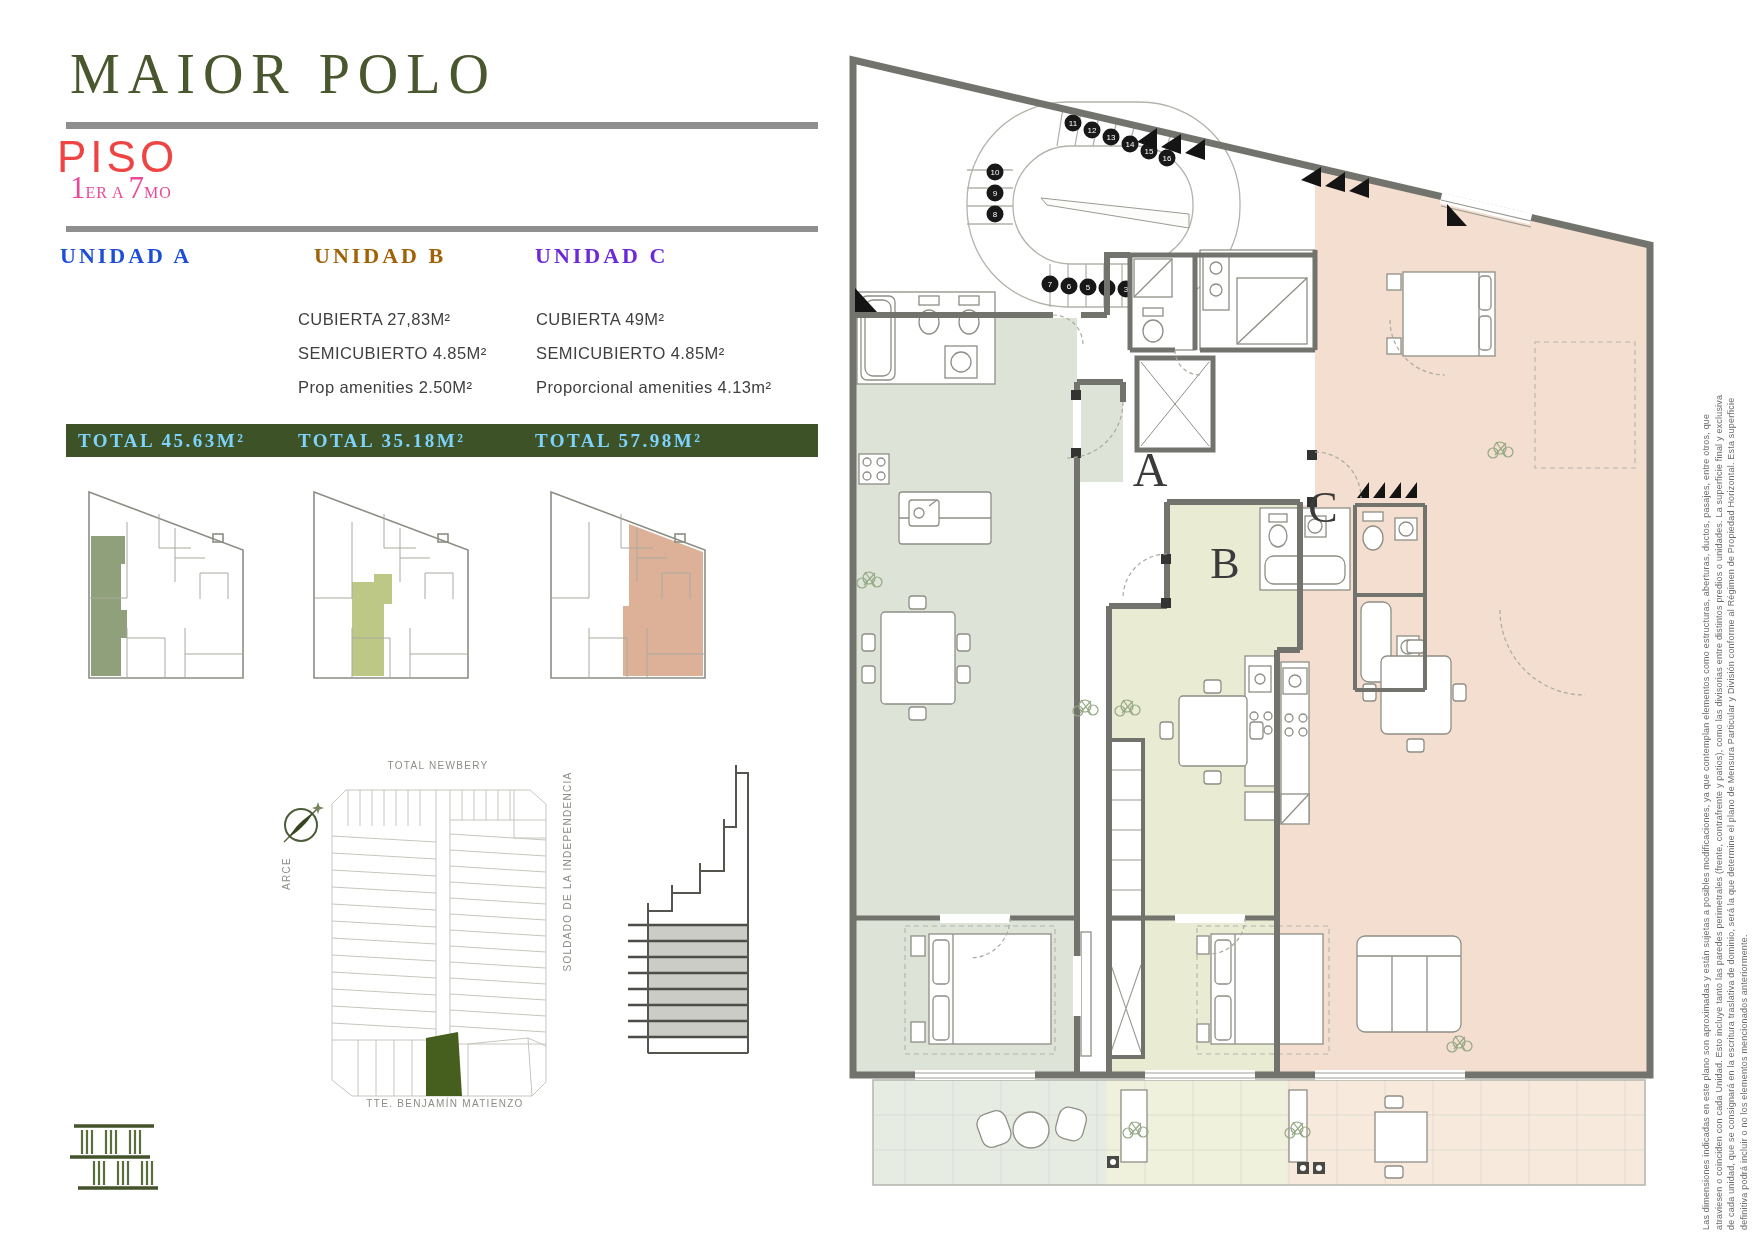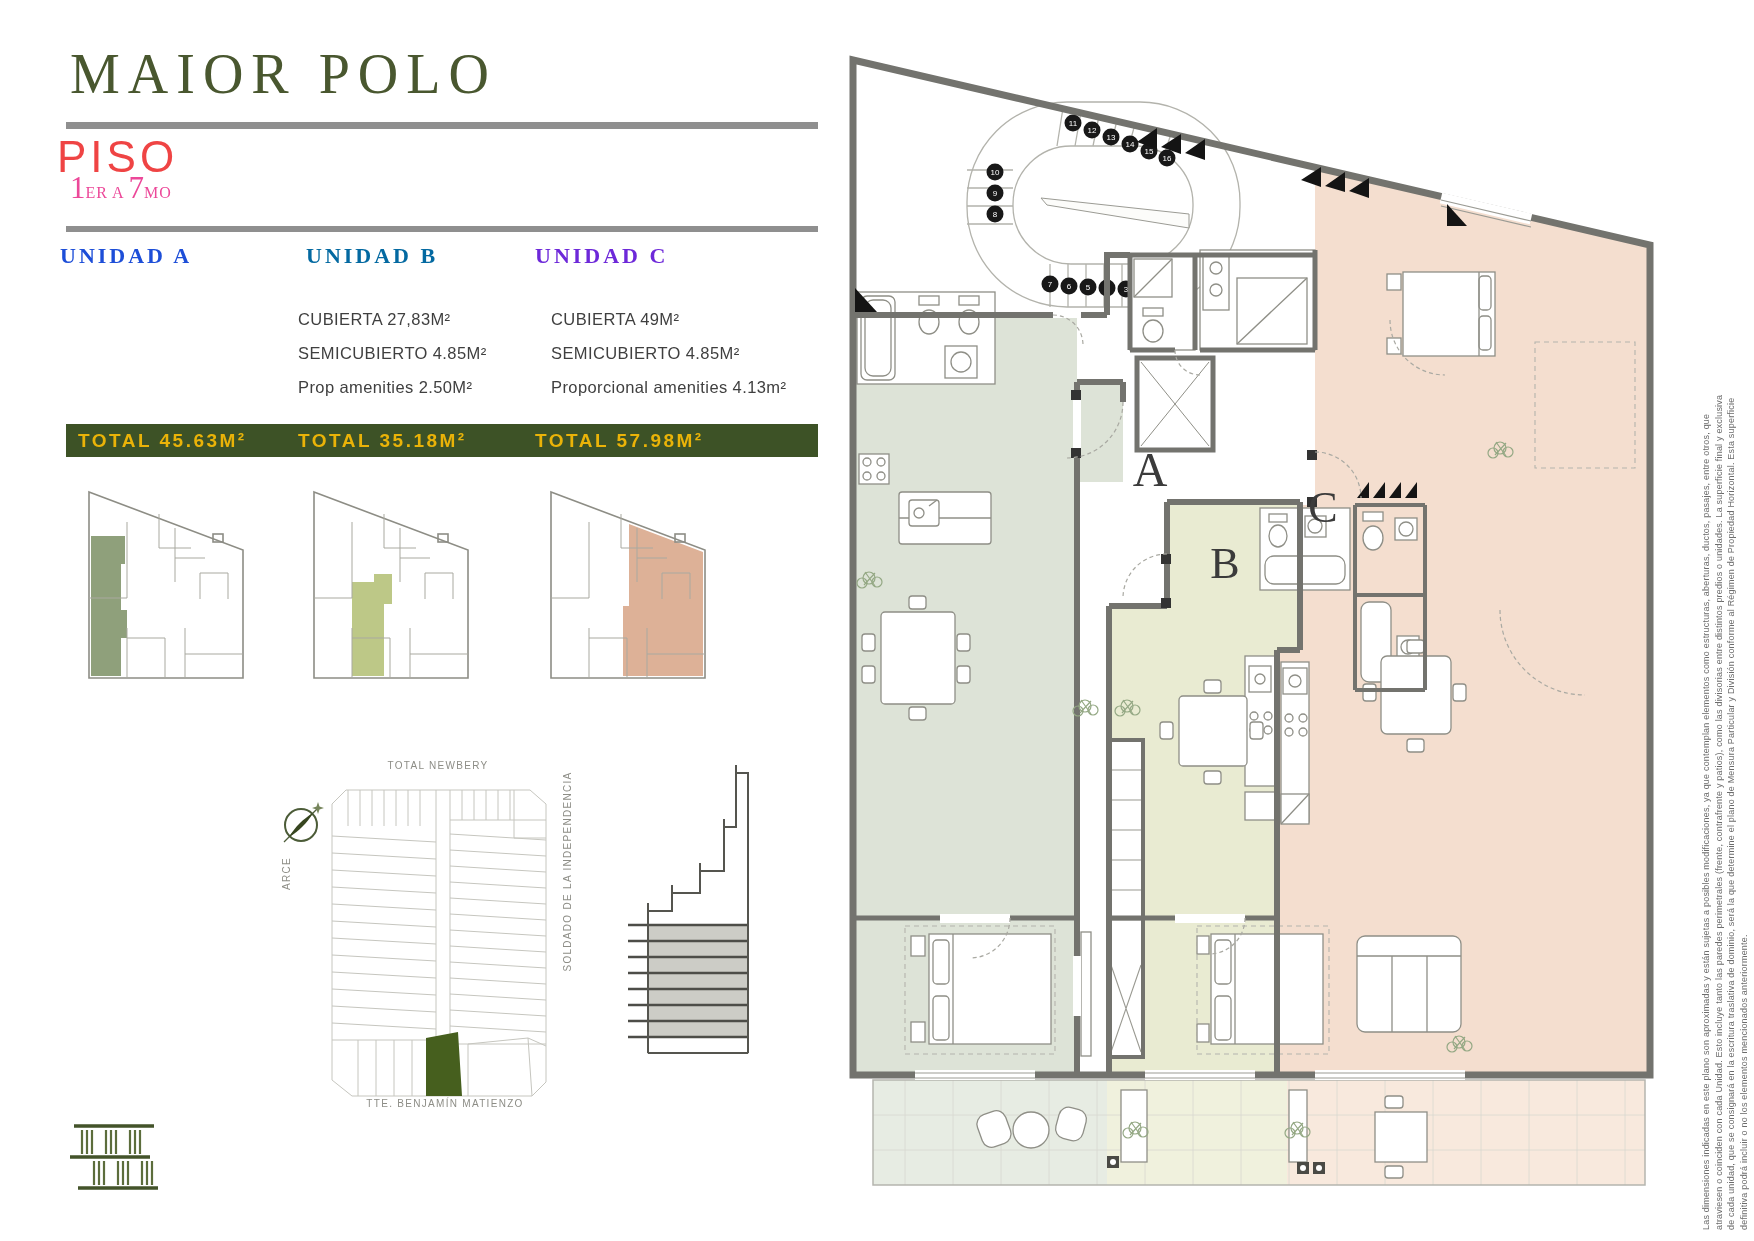--- a/index.html
+++ b/index.html
@@ -13,22 +13,22 @@
   .piso{left:57px;top:132px;font-size:44px;letter-spacing:4px;color:#ef4444;}
   .floor-range{left:70px;top:170px;font-family:"Liberation Serif",serif;color:#ec4899;}
   .fr-num{font-size:31px;}
   .fr-small{font-size:16px;letter-spacing:1px;}
   
   .unit-head{top:243px;font-family:"Liberation Serif",serif;font-weight:bold;
              font-size:22px;letter-spacing:3px;}
   .unit-rows{top:310px;width:240px;font-size:16.5px;letter-spacing:.4px;color:#3f3f3f;}
   .unit-rows div{margin-bottom:15px;white-space:nowrap;}
   .total-bar{left:66px;top:424px;width:752px;height:33px;background:#3d5226;}
-  .total-txt{position:absolute;top:6px;color:#eab308;font-weight:bold;font-size:19px;
-             letter-spacing:2.5px;white-space:nowrap;}
+  .total-txt{position:absolute;top:6px;color:#7dd3fc;font-weight:bold;font-size:19px;
+             letter-spacing:2.5px;white-space:nowrap;font-family:Liberation Serif, serif;}
   
   .street{font-size:10px;letter-spacing:1.3px;color:#8d8d86;text-align:center;}
   .rot{transform:rotate(-90deg);}
   
   .legal{left:1700px;top:1230px;width:1205px;height:52px;transform-origin:0 0;
          transform:rotate(-90deg);font-size:9px;line-height:12.5px;color:#6c6c6c;
          letter-spacing:.2px;}
   .legal div{white-space:nowrap;}
   svg{display:block;}
   .planletter{font-family:"Liberation Serif",serif;}
@@ -42,29 +42,29 @@
   <div class="abs rule" style="top:122px"></div>
   <div class="abs piso">PISO</div>
   <div class="abs floor-range">
     <span class="fr-num">1</span><span class="fr-small">ER</span>
     <span class="fr-small">A</span>
     <span class="fr-num">7</span><span class="fr-small">MO</span>
   </div>
   <div class="abs rule" style="top:226px;height:6px"></div>
 
   <div class="abs unit-head" style="left:60px;color:#1d4ed8">UNIDAD A</div>
-  <div class="abs unit-head" style="left:306px;color:#0369a1">UNIDAD B</div>
+  <div class="abs unit-head" style="left:314px;color:#a16207">UNIDAD B</div>
   <div class="abs unit-head" style="left:535px;color:#6d28d9">UNIDAD C</div>
 
   <div class="abs unit-rows" style="left:298px">
     <div>CUBIERTA 27,83M²</div>
     <div>SEMICUBIERTO 4.85M²</div>
     <div>Prop amenities 2.50M²</div>
   </div>
-  <div class="abs unit-rows" style="left:551px;width:290px">
+  <div class="abs unit-rows" style="left:536px;width:290px">
     <div>CUBIERTA 49M²</div>
     <div>SEMICUBIERTO 4.85M²</div>
     <div>Proporcional amenities 4.13m²</div>
   </div>
 
   <div class="abs total-bar">
     <span class="total-txt" style="left:12px">TOTAL 45.63M²</span>
     <span class="total-txt" style="left:232px">TOTAL 35.18M²</span>
     <span class="total-txt" style="left:469px">TOTAL 57.98M²</span>
   </div>

